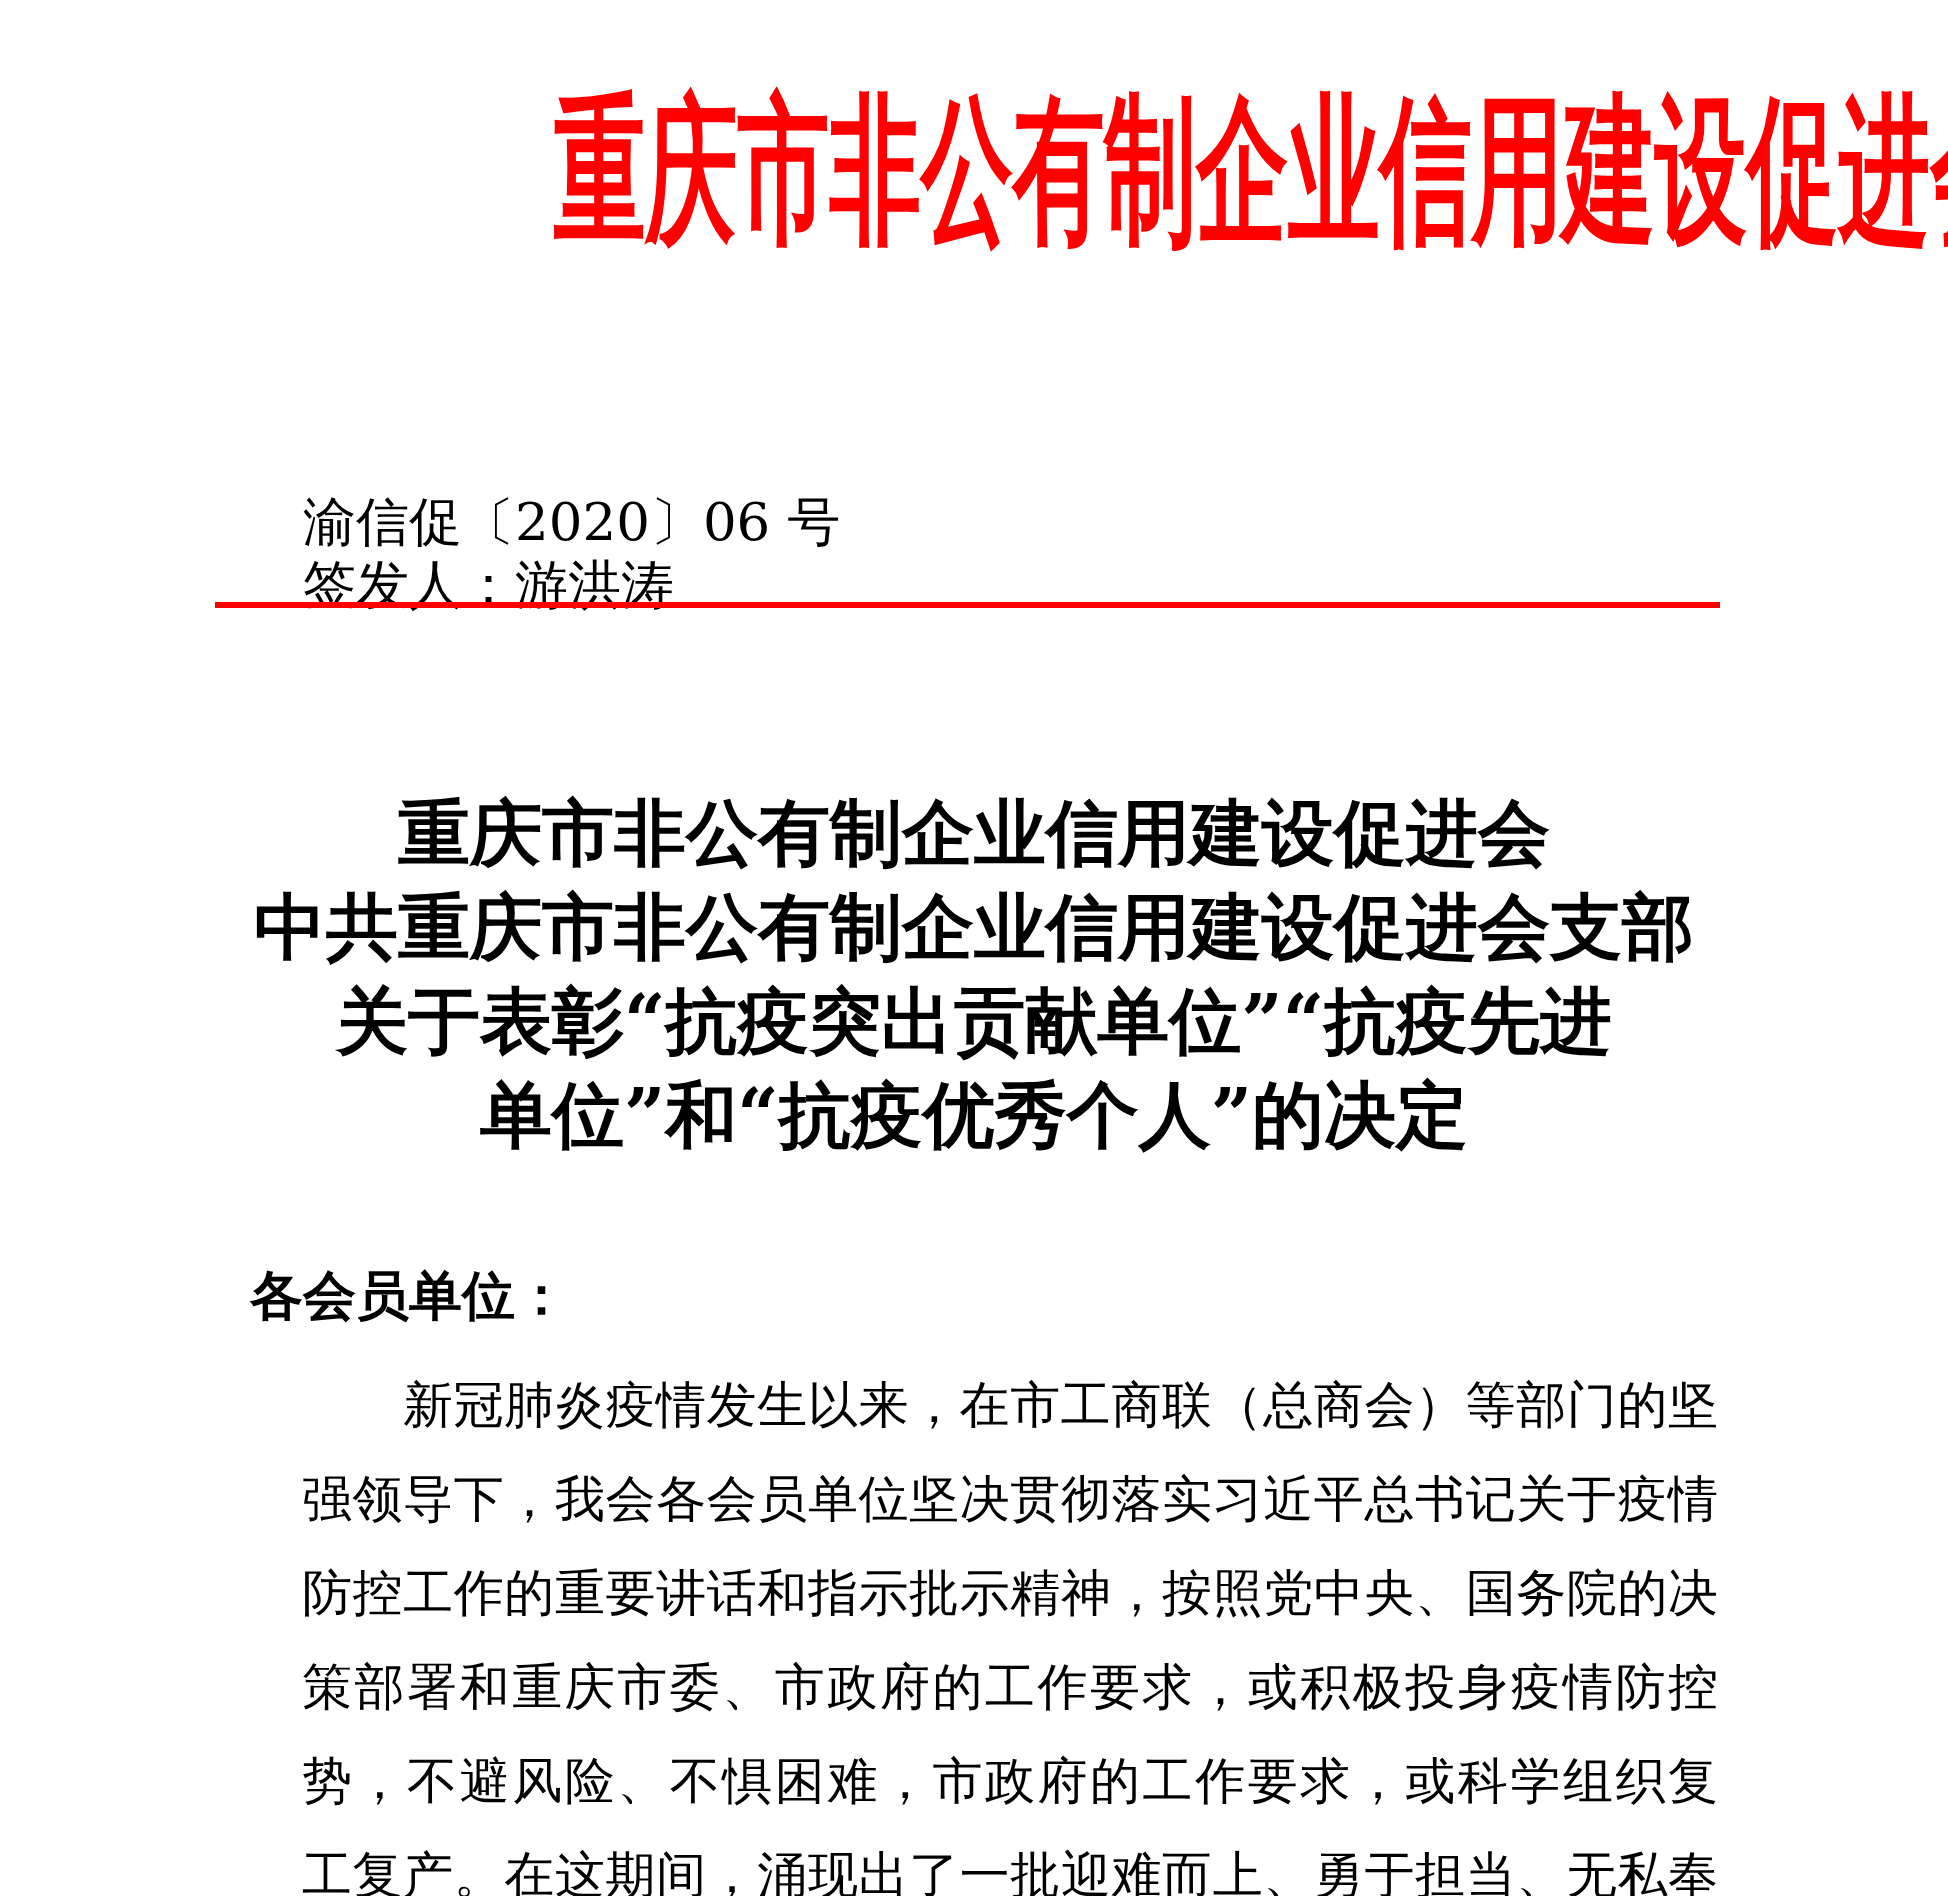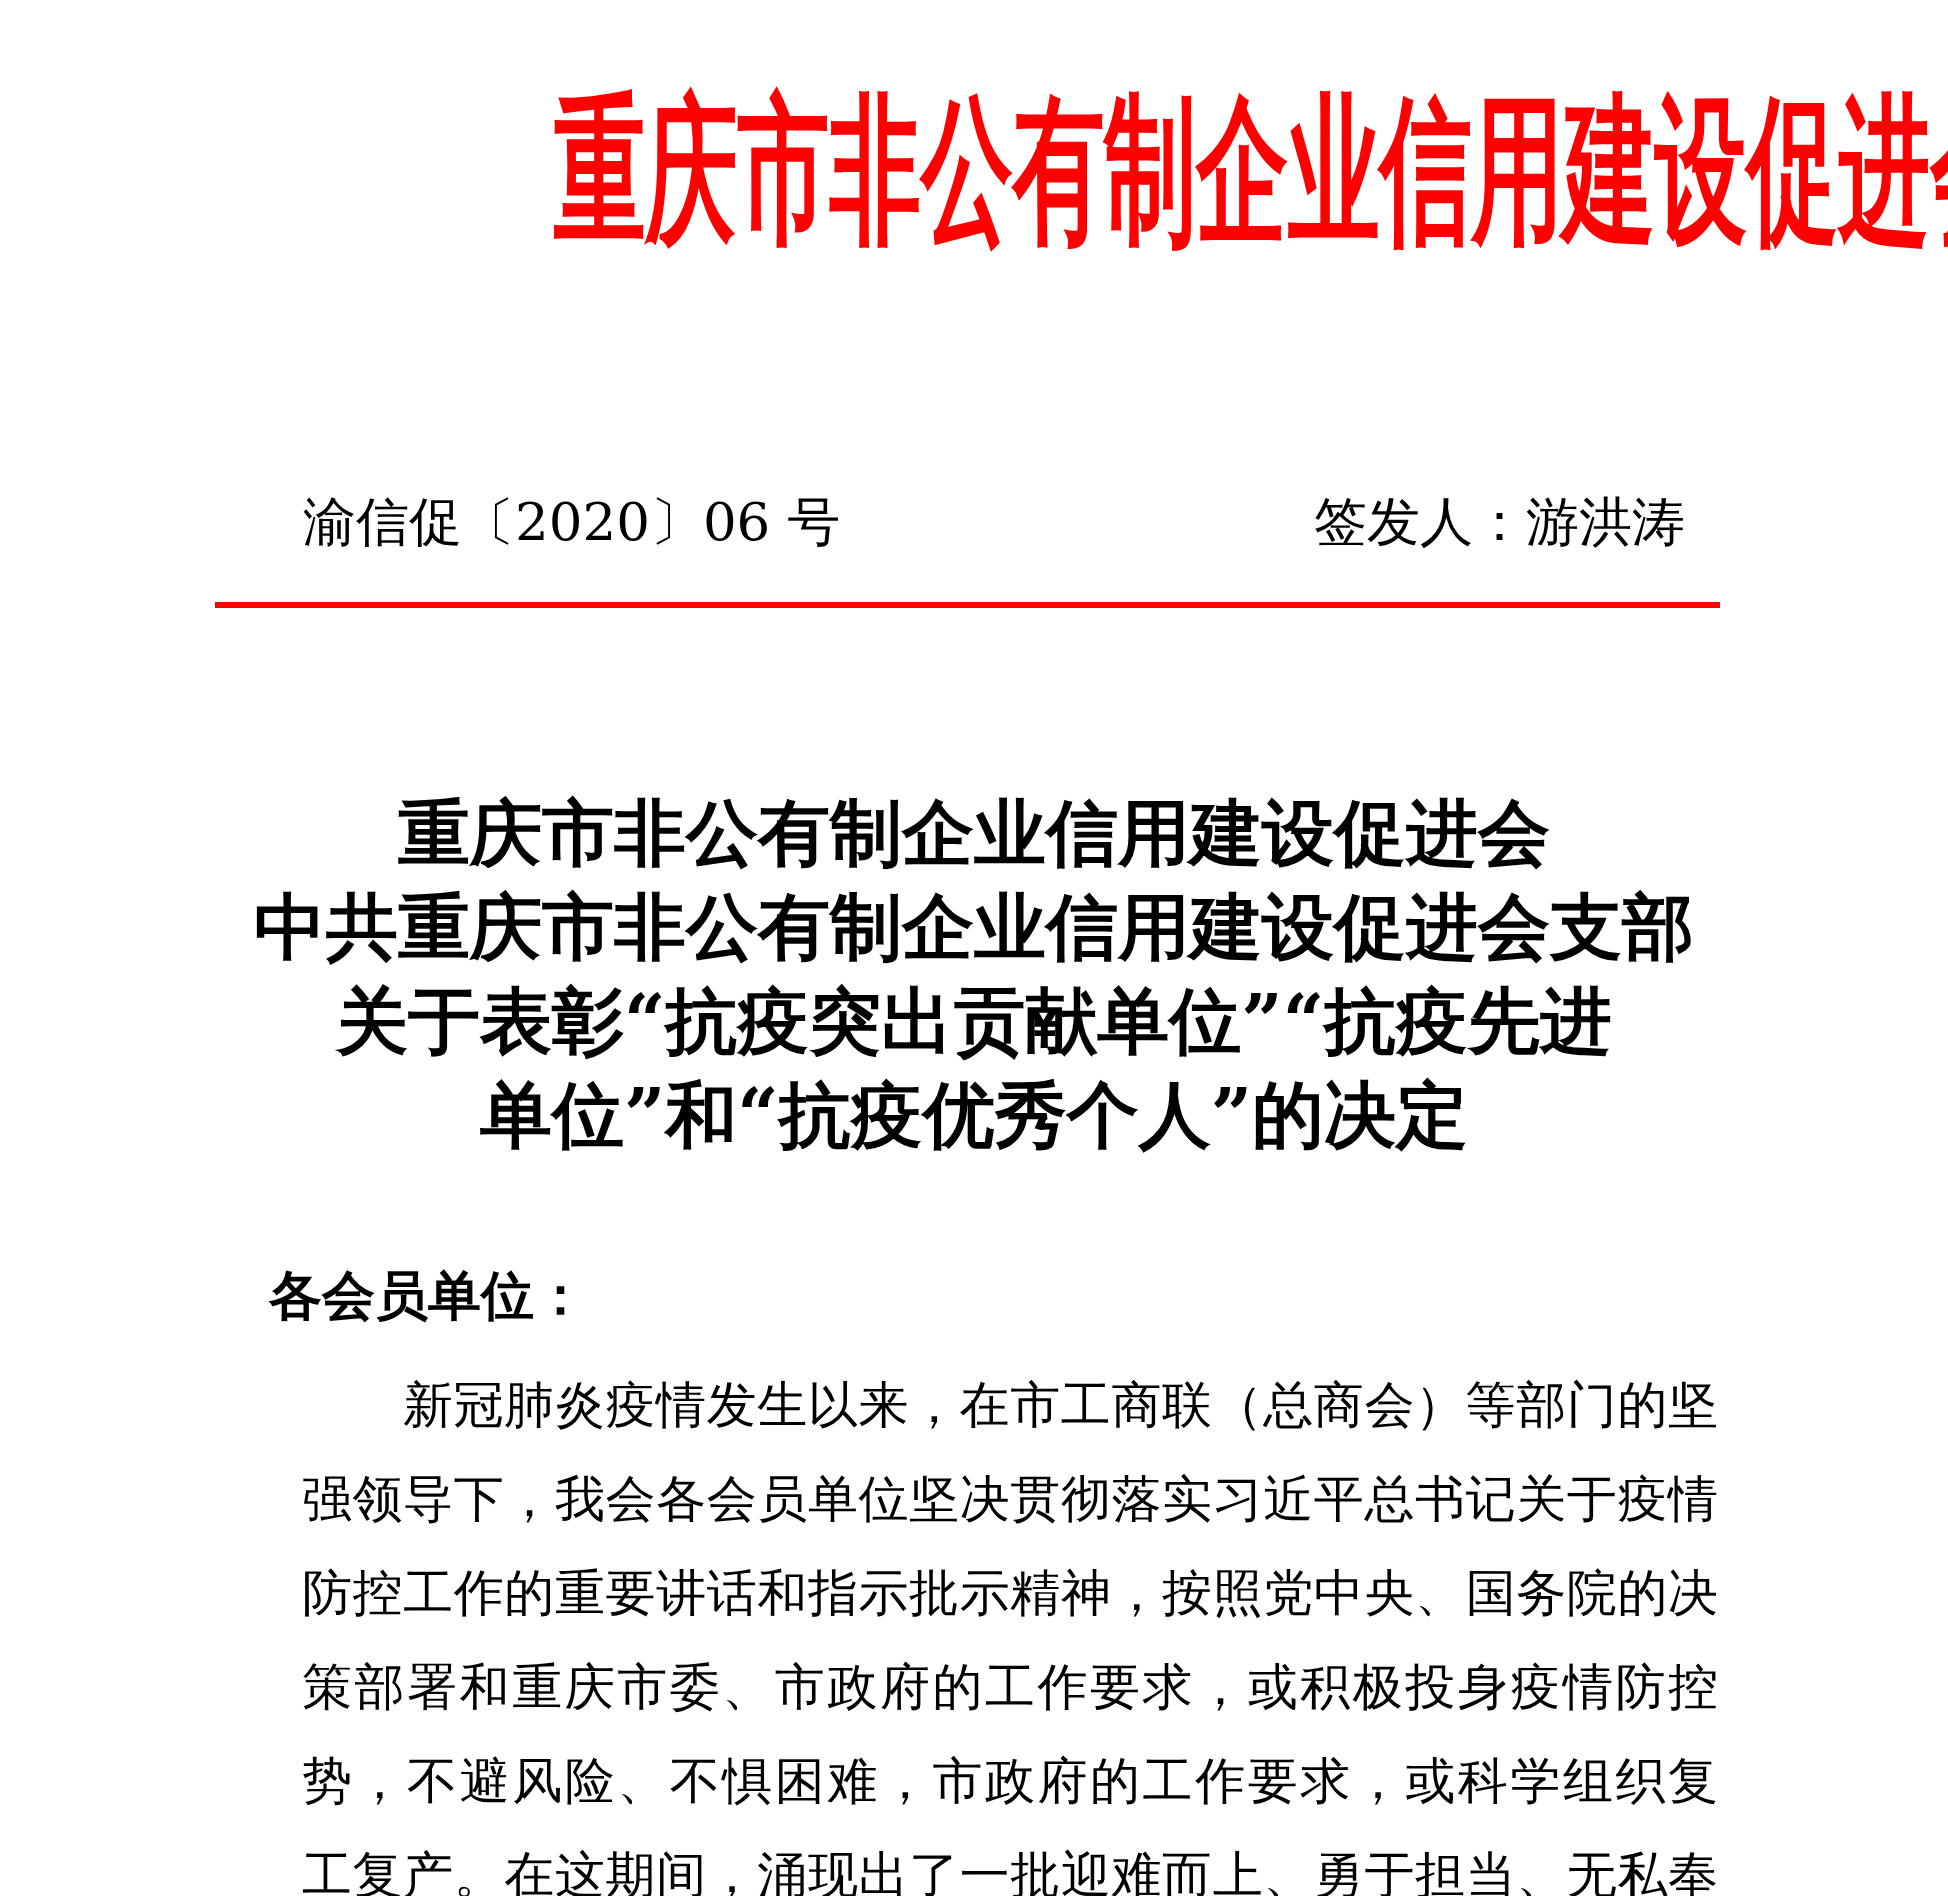--- a/index.html
+++ b/index.html
@@ -34,20 +34,21 @@
     top:490px; left:215px; width:1505px;
     box-sizing:border-box;
     padding:0 35px 0 88px;
     display:flex;
     justify-content:space-between;
     align-items:flex-start;
     font-family:"DejaVu Serif", serif;
     font-size:53px;
     line-height:63px;
     white-space:nowrap;
+    flex-direction:column;
   }
   
   .red-line {
     position:absolute;
     top:602px; left:215px; width:1505px; height:5.5px;
     background:#fe0000;
   }
   
   .title-block {
     position:absolute;
@@ -62,21 +63,20 @@
   .title-line { height:94px; white-space:nowrap; }
   
   .salutation {
     position:absolute;
     top:1264px; left:250px;
     font-family:"DejaVu Sans", sans-serif;
     font-weight:700;
     font-size:53px;
     line-height:64px;
     white-space:nowrap;
-    margin-left:19px;
   }
   
   .body-text {
     position:absolute;
     top:1358px; left:256px; width:1462px;
     font-family:"DejaVu Serif", serif;
     font-size:50px;
     line-height:94px;
     color:#000;
   }

